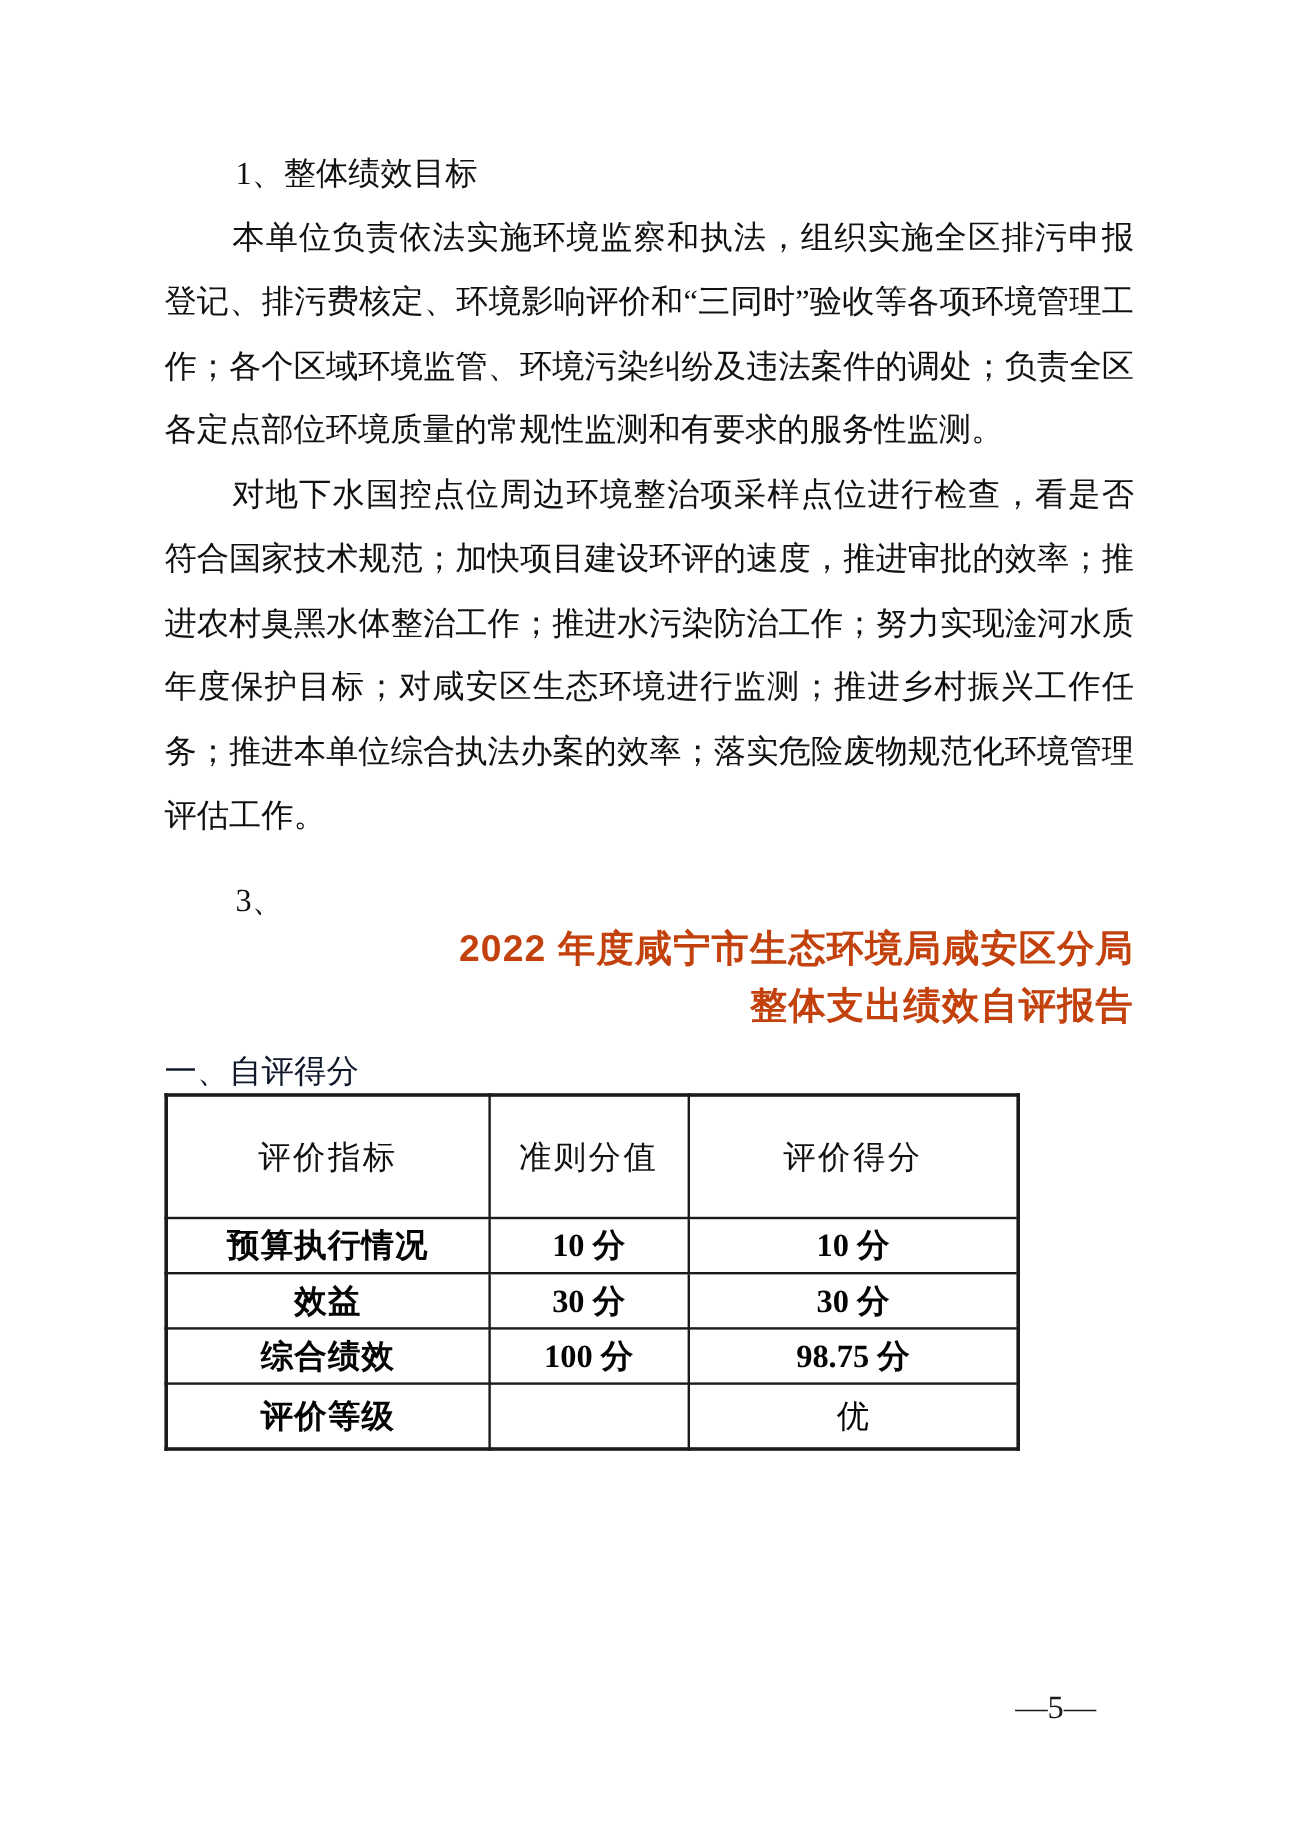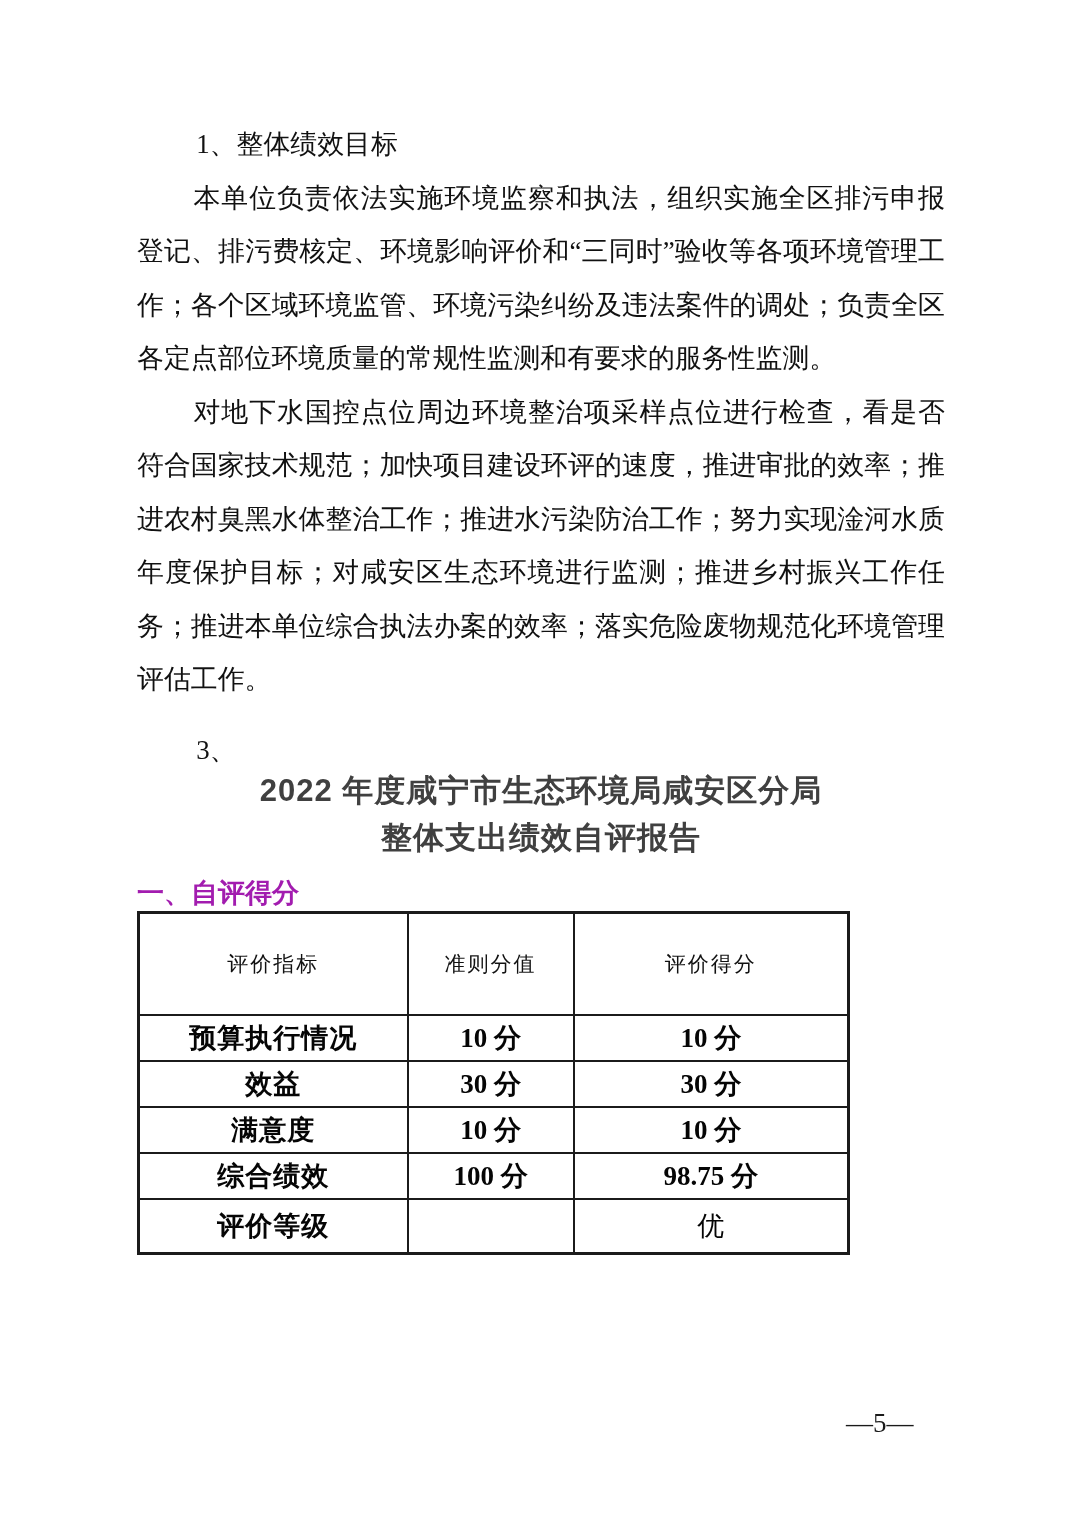--- a/index.html
+++ b/index.html
@@ -44,52 +44,52 @@
   }
   .gap-above {
     margin-top: 17px;
   }
   .title {
     margin: 0;
     font-family: "Liberation Sans", "DejaVu Sans", sans-serif;
     font-weight: 700;
     font-size: 31px;
     line-height: 47px;
-    text-align: center;
-    color: #404040;
+    text-align: right;
+    color: #c2410c;
     letter-spacing: 1px;
   }
   .title.first {
     margin-top: -10px;
   }
   .subheading {
     margin: 16px 0 0 0;
     font-size: 27px;
-    font-weight: 700;
+    font-weight: 400;
     line-height: 32px;
-    color: #a21caf;
+    color: #0f172a;
   }
   table.score-table {
     border-collapse: collapse;
     table-layout: fixed;
     width: 710px;
     margin-top: 2px;
     border: 3px solid #1b1b1b;
   }
   .score-table th, .score-table td {
     border: 2px solid #1b1b1b;
     text-align: center;
     vertical-align: middle;
     padding: 0;
     overflow: hidden;
   }
   .score-table thead th {
     height: 100px;
     font-weight: 400;
-    font-size: 21px;
+    font-size: 27px;
     letter-spacing: 2px;
     color: #111111;
   }
   .score-table tbody td {
     height: 44px;
     font-size: 27px;
     color: #050505;
   }
   .score-table tbody tr.last td {
     height: 52px;
@@ -156,25 +156,20 @@
           <td class="label-cell">预算执行情况</td>
           <td class="value-cell">10 分</td>
           <td class="value-cell">10 分</td>
         </tr>
         <tr>
           <td class="label-cell">效益</td>
           <td class="value-cell">30 分</td>
           <td class="value-cell">30 分</td>
         </tr>
         <tr>
-          <td class="label-cell">满意度</td>
-          <td class="value-cell">10 分</td>
-          <td class="value-cell">10 分</td>
-        </tr>
-        <tr>
           <td class="label-cell">综合绩效</td>
           <td class="value-cell">100 分</td>
           <td class="value-cell">98.75 分</td>
         </tr>
         <tr class="last">
           <td class="label-cell">评价等级</td>
           <td class="value-cell"></td>
           <td class="grade-cell">优</td>
         </tr>
       </tbody>

